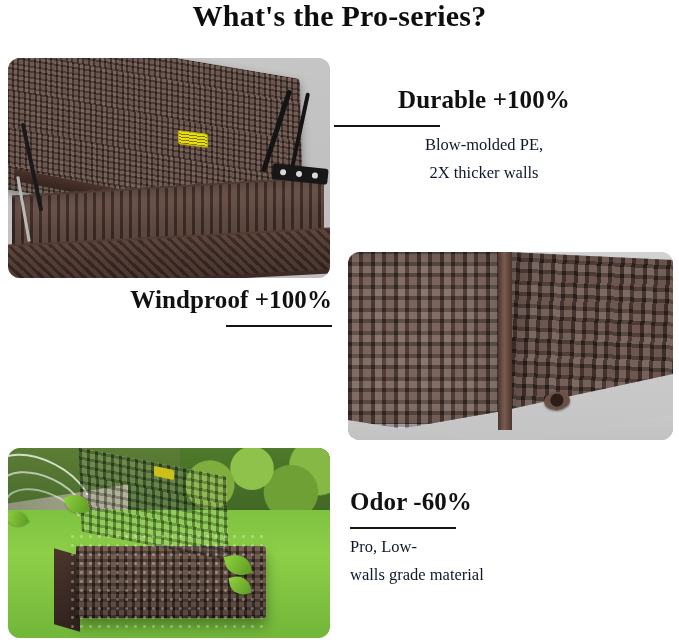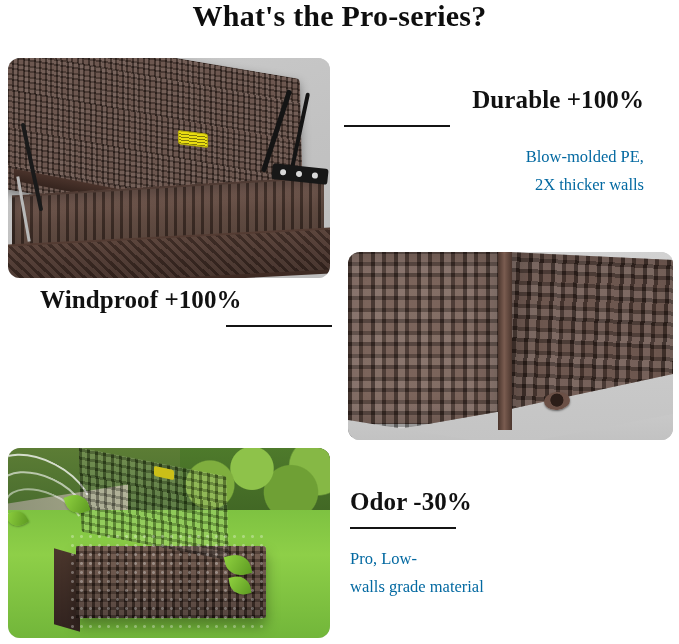--- a/index.html
+++ b/index.html
@@ -220,22 +220,22 @@
   #photo-3 .lf4 { left:222px;top:128px;width:20px; height:19px; transform:rotate(-10deg); }
   #photo-3 .mist {
     position:absolute; left:60px; top:84px; width:200px; height:96px;
     background-image:radial-gradient(circle, rgba(255,255,255,.55) 0 1px, transparent 2px);
     background-size:9px 9px;
     opacity:.55; pointer-events:none;
   }
 
   
   .block { position:absolute; }
-  #block-1 { left:344px; top:84px;  width:300px; text-align:right; }
-  #block-2 { left:40px;  top:284px; width:292px; text-align:left; }
+  #block-1 { left:334px; top:84px;  width:300px; text-align:center; }
+  #block-2 { left:40px;  top:284px; width:292px; text-align:right; }
   #block-3 { left:350px; top:486px; width:300px; text-align:left; }
 
   .heading {
     font-family:"Liberation Serif", serif;
     font-weight:bold;
     font-size:25px;
     line-height:32px;
     color:#111111;
     letter-spacing:0.1px;
     white-space:nowrap;
@@ -244,22 +244,22 @@
     height:2px;
     background:#141414;
     width:106px;
     margin-top:9px;
   }
   #block-2 .rule { margin-left:auto; }
   .body-text {
     font-family:"Liberation Serif", serif;
     font-size:16.5px;
     line-height:28px;
-    color:#0369a1;
-    margin-top:16px;
+    color:#0f172a;
+    margin-top:4px;
     white-space:pre-line;
   }
 </style>
 </head>
 <body>
 
 <div class="page">
 
   <h1 class="title">What's the Pro-series?</h1>
 
@@ -327,19 +327,19 @@
       <div class="lid3-label"></div>
       <div class="mist"></div>
       <div class="leaf lf1"></div>
       <div class="leaf lf2"></div>
       <div class="leaf lf3"></div>
       <div class="leaf lf4"></div>
     </div>
   </div>
 
   <div class="block" id="block-3">
-    <div class="heading">Odor -30%</div>
+    <div class="heading">Odor -60%</div>
     <div class="rule"></div>
     <div class="body-text">Pro, Low-
 walls grade material</div>
   </div>
 
 </div>
 
 </body></html>

